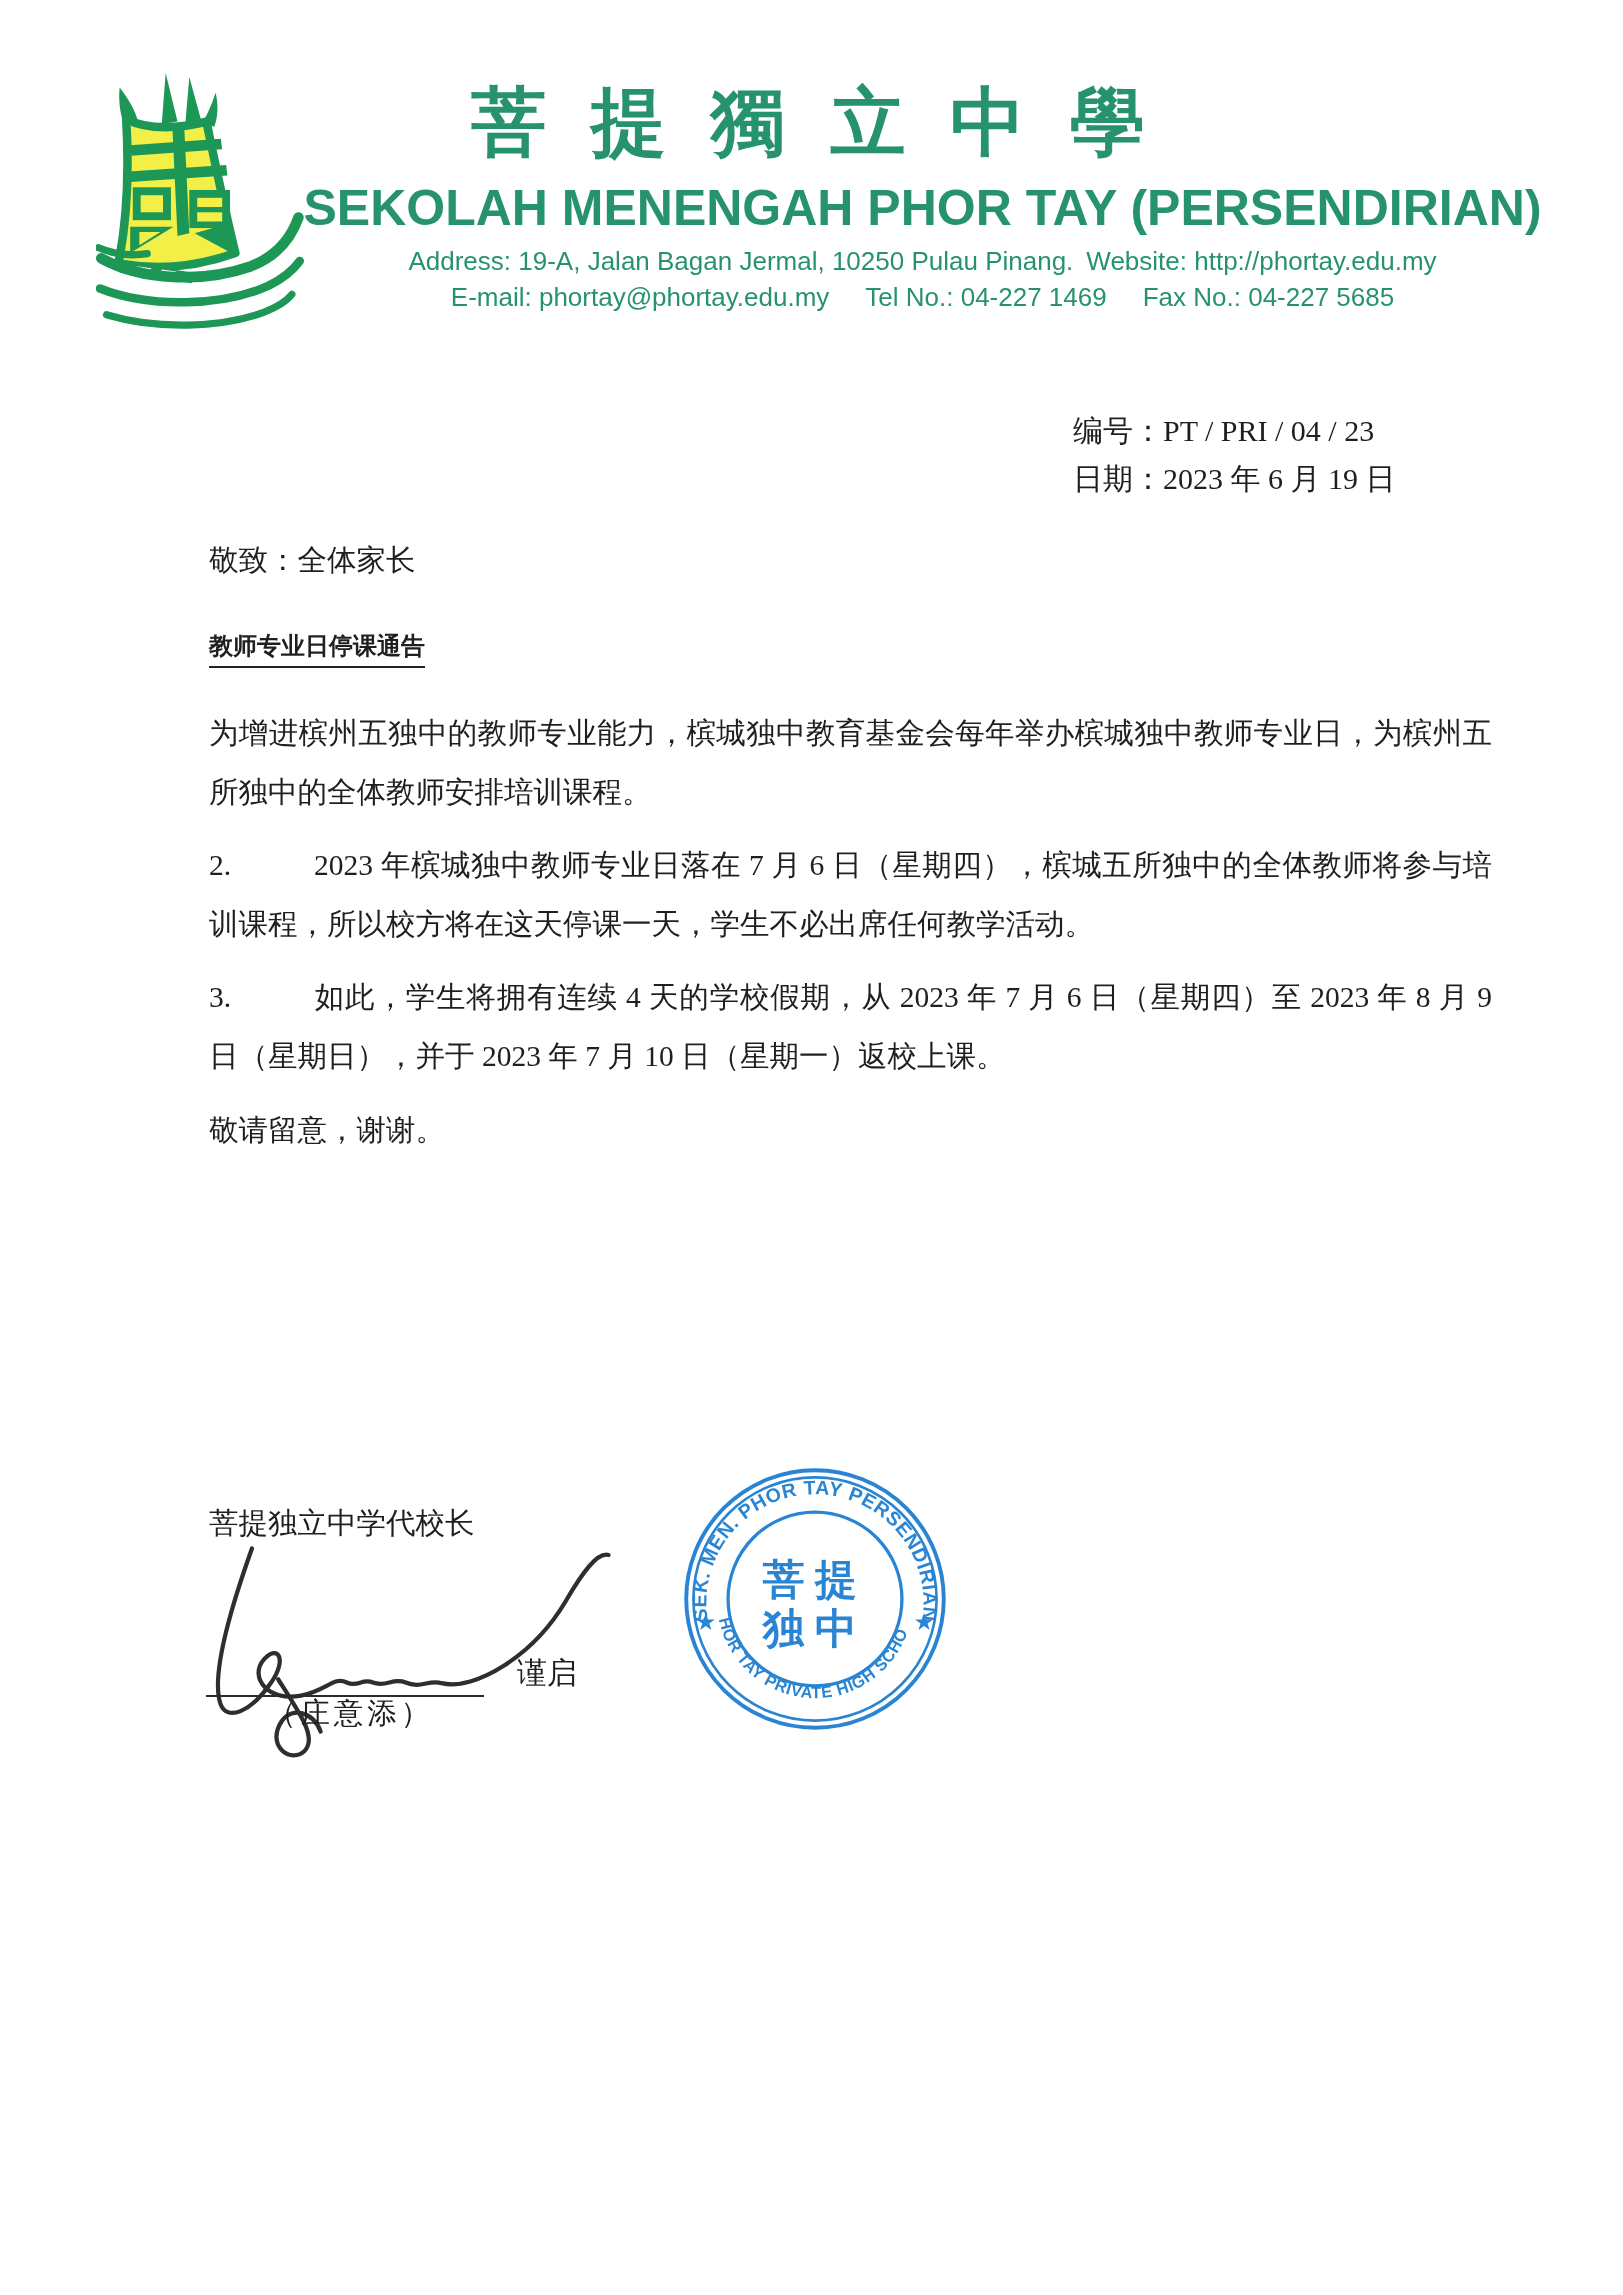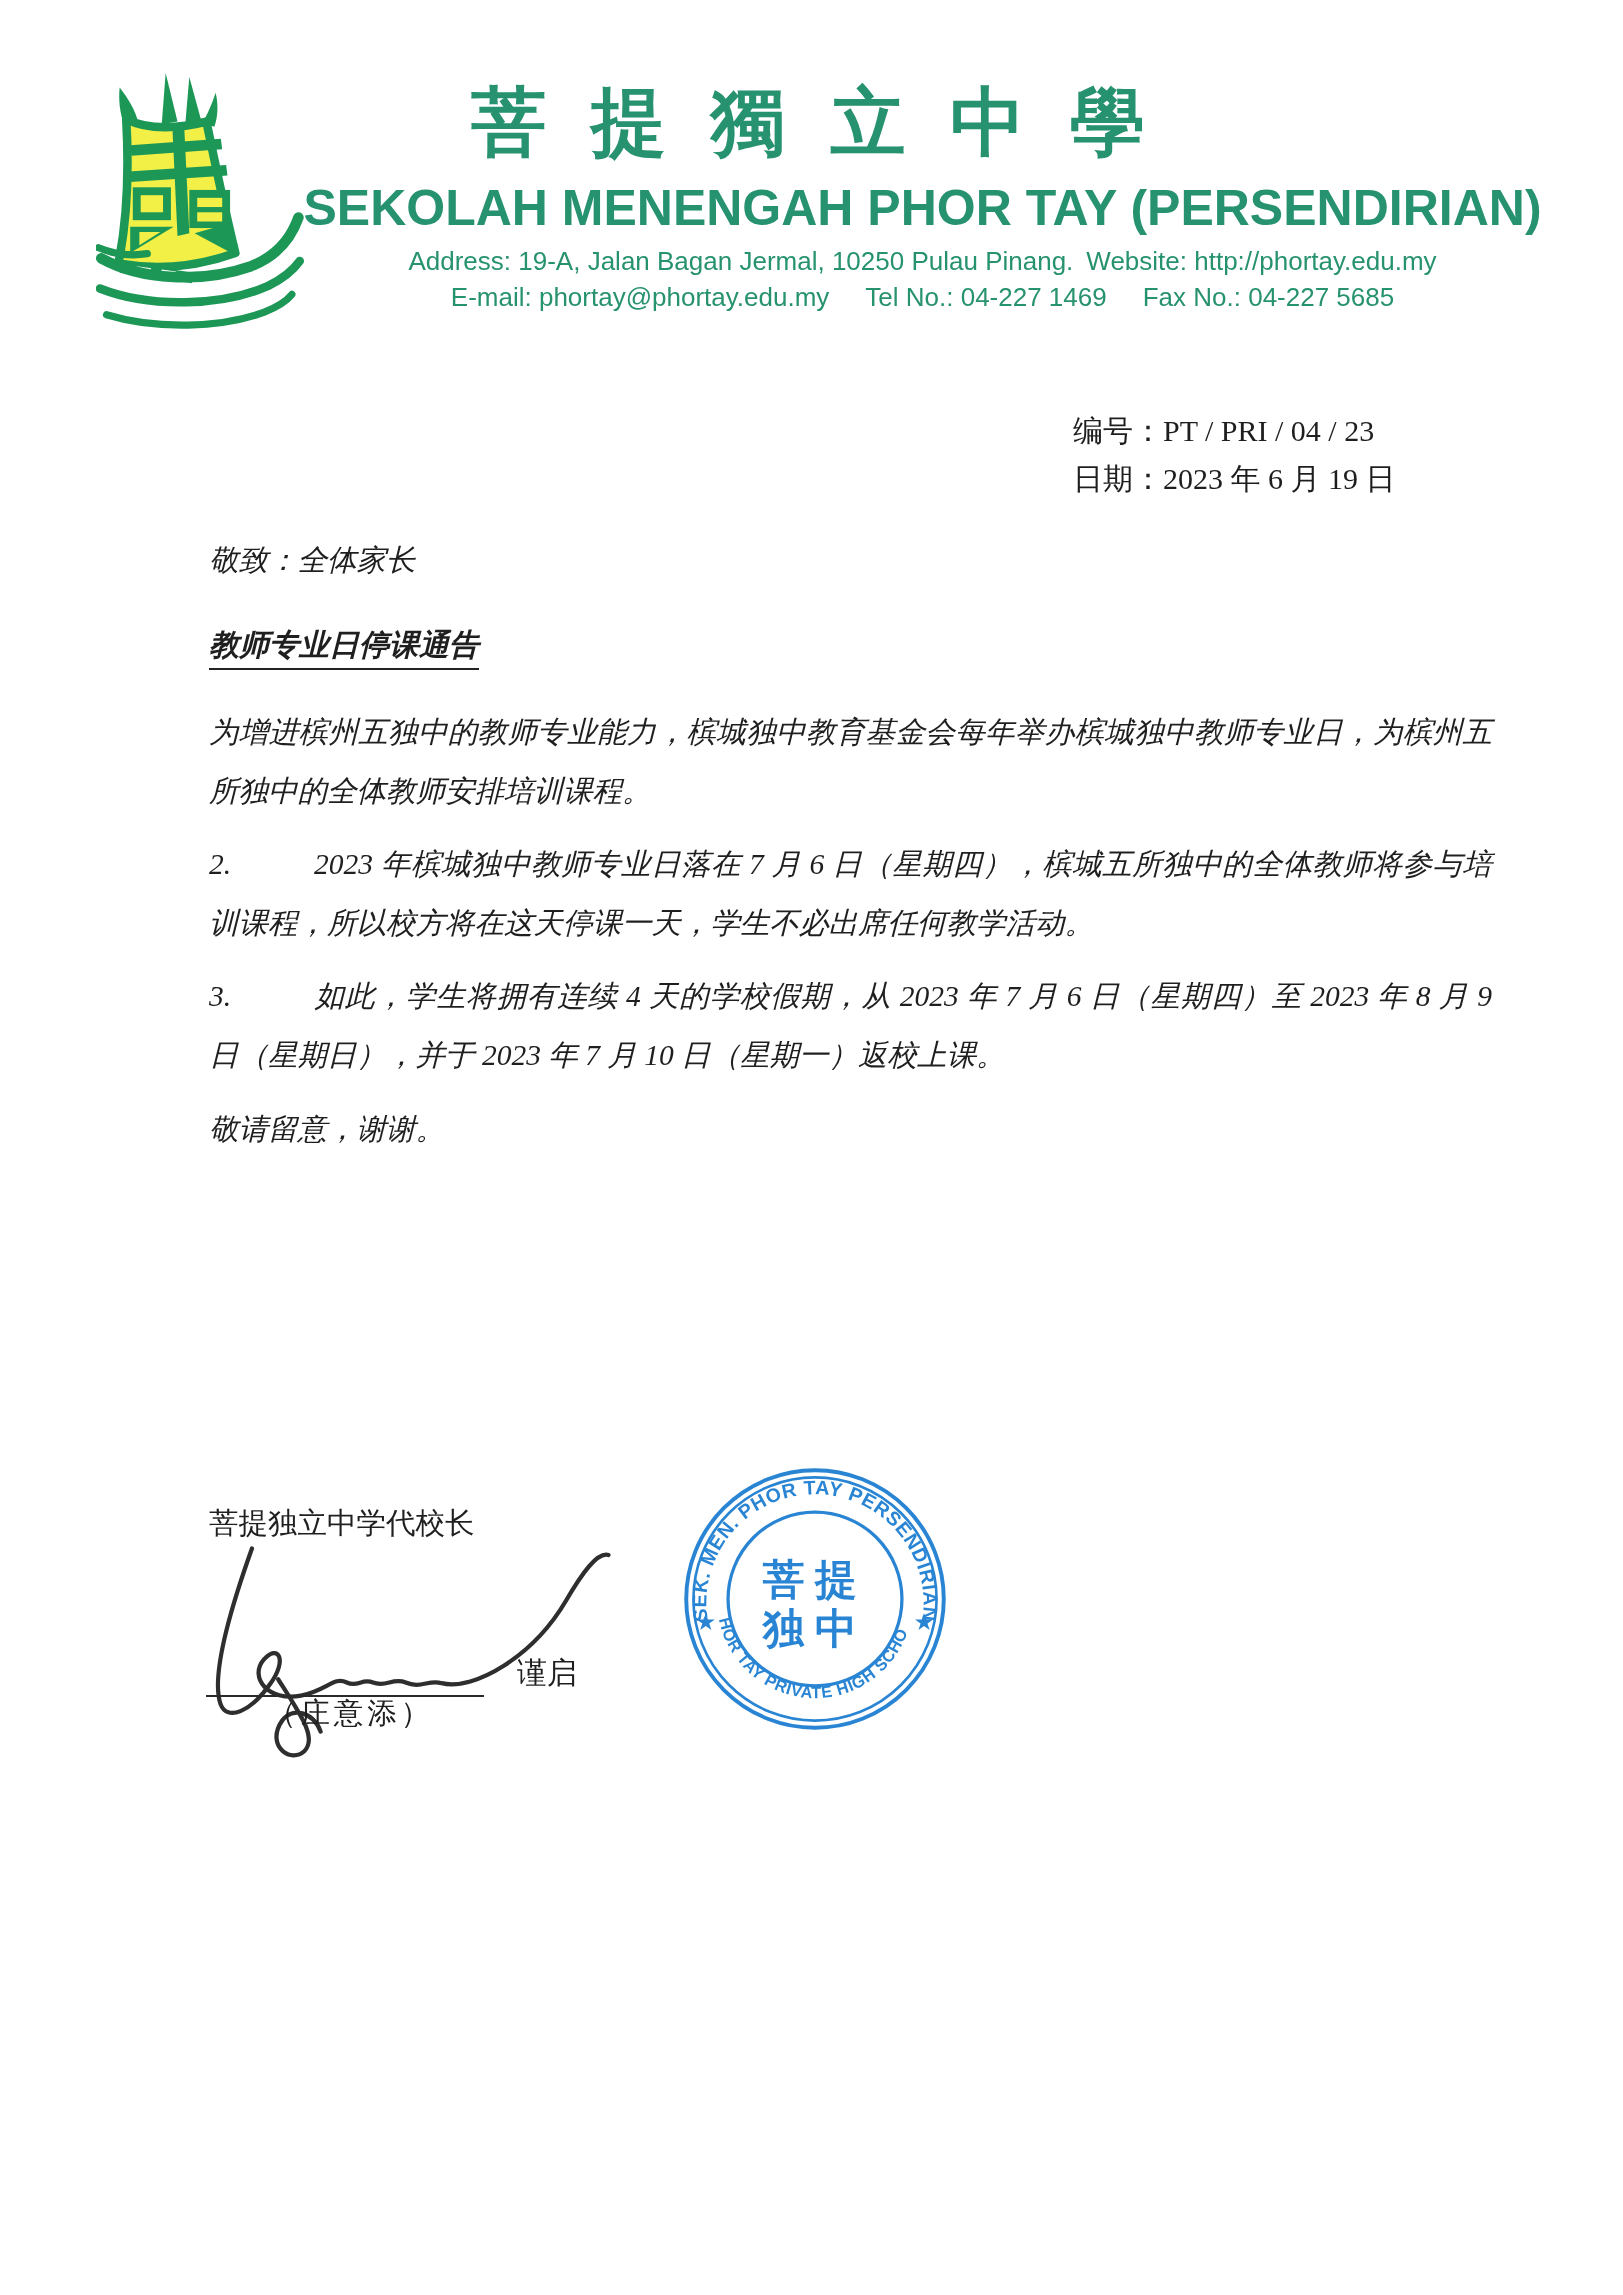--- a/index.html
+++ b/index.html
@@ -37,26 +37,26 @@
   .contact-line span{margin:0 36px 0 0;}
   .contact-line span:last-child{margin-right:0;}
   
   .ref-block{
     position:absolute;left:1073px;top:407px;
     font-size:30px;line-height:48px;color:#1e1e1e;white-space:nowrap;
   }
   
   .letter-body{
     position:absolute;left:209px;top:531px;width:1283px;
-    font-size:29.5px;line-height:59px;text-align:justify;font-style:italic;
+    font-size:29.5px;line-height:59px;text-align:justify;
   }
   .letter-body p{margin:0 0 14.4px 0;}
   p.recipient{margin-bottom:25px;text-align:left;}
   p.subject-line{margin-bottom:27.5px;text-align:left;}
-  .subj{font-size:30px;font-weight:bold;border-bottom:2.6px solid #222;padding-bottom:6.5px;}
+  .subj{font-size:24px;font-weight:bold;border-bottom:2.6px solid #222;padding-bottom:6.5px;}
   .pnum{display:inline-block;width:105px;}
   .pnum:empty{display:none;}
   p.closing-note{margin-top:0;text-align:left;}
   
   .closing{position:absolute;left:209px;top:1499px;width:641px;height:281px;}
   .signer-title{position:absolute;left:0;top:5.2px;font-size:29.5px;white-space:nowrap;}
   .signature-svg{position:absolute;left:-29.5px;top:23px;width:471px;height:236px;}
   .sign-line{position:absolute;left:-3.3px;top:196px;width:278px;border-bottom:2.6px solid #2a2a2a;height:0;}
   .respectfully{position:absolute;left:308px;top:154px;font-size:30px;white-space:nowrap;}
   .signer-name{position:absolute;left:58px;top:195px;font-size:29.5px;letter-spacing:3.9px;white-space:nowrap;}

